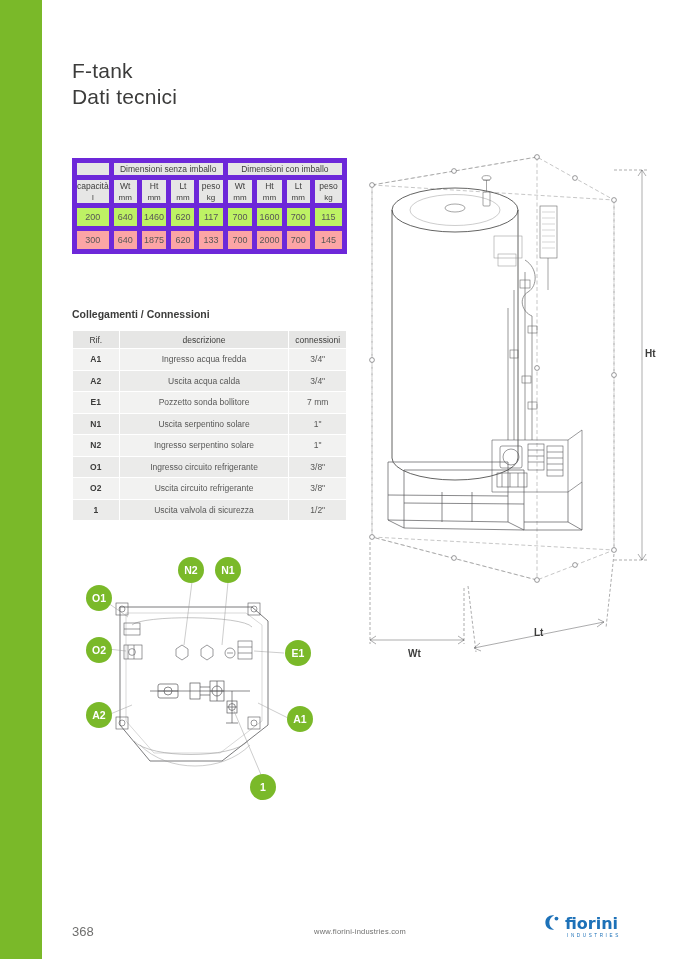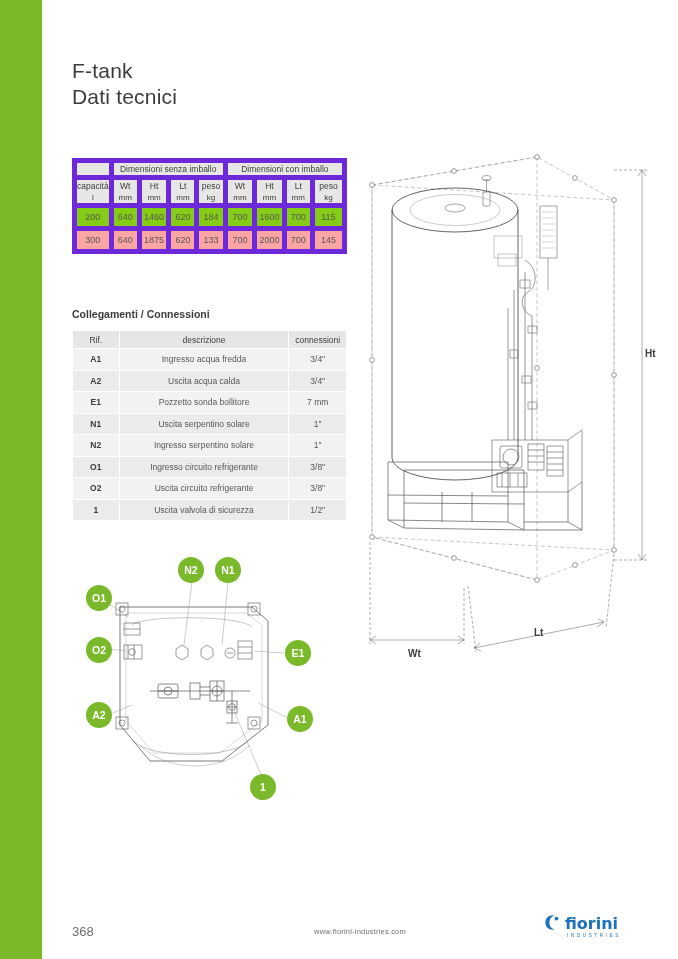--- a/index.html
+++ b/index.html
@@ -64,21 +64,21 @@
     color: #3c3c3b;
   }
   .dim-table .colhdr {
     background: #e6e6e5;
     height: 28px;
     font-size: 8.5px;
     line-height: 11px;
     color: #3c3c3b;
   }
   .dim-table .datarow td {
-    background: #84cc16;
+    background: #bef264;
     height: 23px;
     color: #575756;
     font-size: 9px;
   }
   .dim-table .datarow.alt td {
     background: #fca5a5;
   }
   .hdr-sub { display:block; font-size: 8px; }
 
   
@@ -263,21 +263,21 @@
         <td class="colhdr">
           <span>peso</span>
           <span class="hdr-sub">kg</span>
         </td>
       </tr>
       <tr class="datarow">
         <td>200</td>
         <td>640</td>
         <td>1460</td>
         <td>620</td>
-        <td>184</td>
+        <td>117</td>
         <td>700</td>
         <td>1600</td>
         <td>700</td>
         <td>115</td>
       </tr>
       <tr class="datarow alt">
         <td>300</td>
         <td>640</td>
         <td>1875</td>
         <td>620</td>

